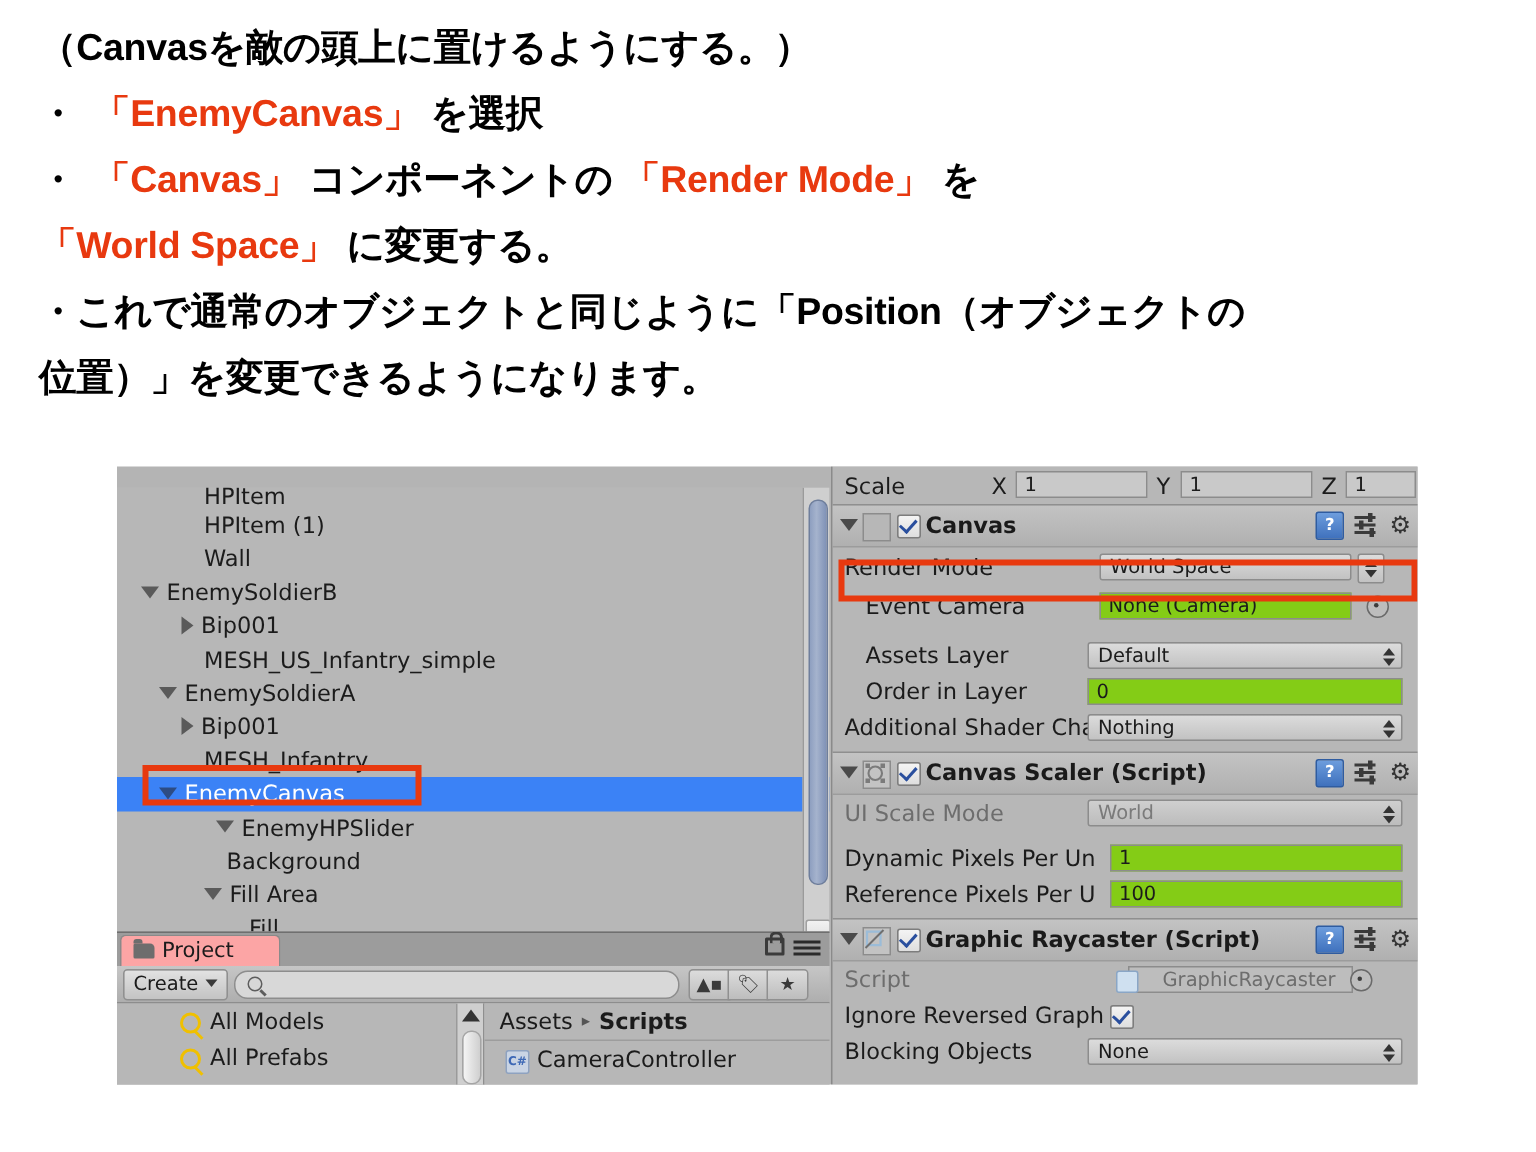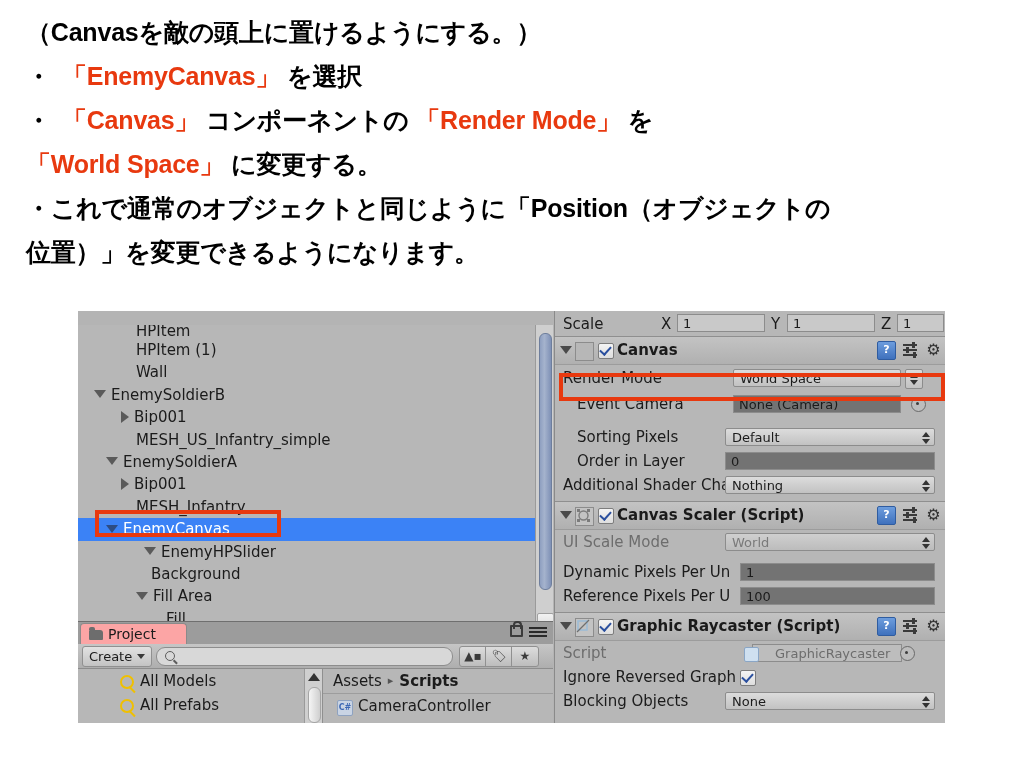--- a/index.html
+++ b/index.html
@@ -244,21 +244,21 @@
   .insp-row { position: relative; height: 26px; }
   .lbl {
     position: absolute; left: 8px; top: 0;
     line-height: 26px; font-size: 15px; color: #1b1b1b;
     white-space: nowrap;
   }
   .lbl.indent { left: 22px; }
   .lbl.dim { color: #6d6d6d; }
   .field {
     position: absolute; top: 4px; height: 18px;
-    background: #737373; border: 1px solid #8c8c8c;
+    background: #84cc16; border: 1px solid #8c8c8c;
     font-size: 13px; color: #1b1b1b; line-height: 18px;
     padding-left: 5px; box-sizing: border-box;
     white-space: nowrap; overflow: hidden;
   }
   .field.white { background: #c9c9c9; }
   .field.dim { color: #6d6d6d; background:#bdbdbd;margin-left:12px; }
   .popup {
     position: absolute; top: 4px; height: 18px;
     background: linear-gradient(#dcdcdc,#c2c2c2);
     border: 1px solid #8c8c8c; border-radius: 2px;
@@ -547,21 +547,21 @@
         <span class="lbl indent">Event Camera</span>
         <div class="field" style="left:178px; width:168px;">
           <span>None (Camera)</span>
         </div>
         <span class="radio-dot" style="left:356px;"></span>
       </div>
 
       <div class="gap"></div>
 
       <div class="insp-row" style="height:24px;">
-        <span class="lbl indent" style="line-height:24px;">Sorting Pixels</span>
+        <span class="lbl indent" style="line-height:24px;">Assets Layer</span>
         <div class="popup" style="left:170px; width:210px; top:3px;">
           <span>Default</span>
           <span class="pop-arrow">
               <i class="u"></i>
               <i class="d"></i>
             </span>
         </div>
       </div>
 
       <div class="insp-row" style="height:24px;">

